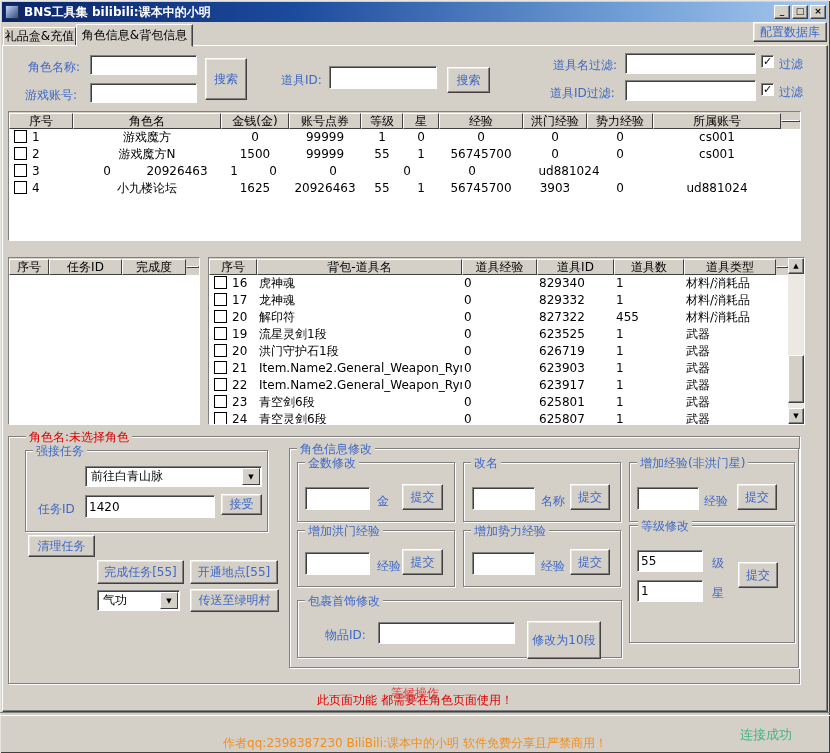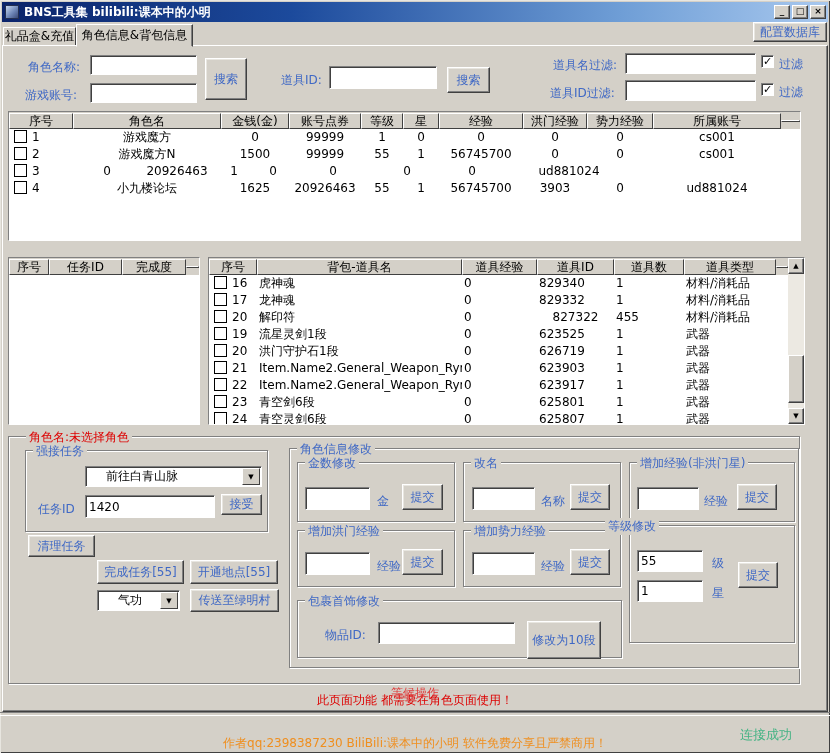--- a/index.html
+++ b/index.html
@@ -49,21 +49,21 @@
   .th{flex:none;box-sizing:border-box;background:var(--gray);border:1px solid;border-color:#fff var(--dk) var(--dk) #fff;
     font-size:12px;color:#000;text-align:center;line-height:14px;overflow:hidden;white-space:nowrap;}
   .th.fill{flex:1;}
   .tbody{flex:1;background:#fff;overflow:hidden;}
   .trow{display:flex;height:17px;line-height:16px;font-size:12px;color:#000;white-space:nowrap;}
   .td{flex:none;box-sizing:border-box;overflow:hidden;padding:0 2px;}
   .td.c{text-align:center;}
   .rowcb{display:inline-block;width:11px;height:11px;background:#fff;border:1px solid #000;margin:0 5px 0 3px;vertical-align:-2px;}
   .dropdown{position:absolute;background:#fff;z-index:2;border:1px solid;border-color:var(--md) #fff #fff var(--md);
     box-shadow:inset 1px 1px 0 var(--dk);display:flex;box-sizing:border-box;}
-  .ddtext{flex:1;font-size:12px;color:#000;padding-left:20px;overflow:hidden;white-space:nowrap;display:flex;align-items:center;}
+  .ddtext{flex:1;font-size:12px;color:#000;padding-left:5px;overflow:hidden;white-space:nowrap;display:flex;align-items:center;}
   .ddbtn{width:16px;flex:none;margin:1px;background:var(--gray);border:1px solid;border-color:#fff var(--dk) var(--dk) #fff;
     font-size:7px;color:#000;display:flex;align-items:center;justify-content:center;}
   .scrollbar{width:16px;flex:none;background:#ece9e2;display:flex;flex-direction:column;}
   .sbbtn{height:16px;flex:none;background:var(--gray);border:1px solid;border-color:#fff var(--dk) var(--dk) #fff;
     box-shadow:inset -1px -1px 0 var(--md);font-size:7px;color:#000;display:flex;align-items:center;justify-content:center;box-sizing:border-box;}
   .sbtrack{flex:1;position:relative;}
   .sbthumb{position:absolute;left:0;top:81px;width:16px;height:48px;background:var(--gray);
     border:1px solid;border-color:#fff var(--dk) var(--dk) #fff;box-shadow:inset -1px -1px 0 var(--md);box-sizing:border-box;}
   .statusdiv{position:absolute;left:0;top:712px;width:830px;height:2px;border-top:1px solid var(--md);border-bottom:1px solid #fff;z-index:2;}
   .ctr{position:absolute;left:0;width:830px;text-align:center;font-size:12px;z-index:2;white-space:nowrap;}
@@ -211,21 +211,21 @@
             <div class="td" style="width: 205px;">龙神魂</div>
             <div class="td" style="width: 75px;">0</div>
             <div class="td" style="width: 77px;">829332</div>
             <div class="td" style="width: 70px;">1</div>
             <div class="td" style="width: 92px;">材料/消耗品</div>
           </div>
           <div class="trow">
             <div class="td" style="width: 48px;"><span class="rowcb"></span><span>20</span></div>
             <div class="td" style="width: 205px;">解印符</div>
             <div class="td" style="width: 75px;">0</div>
-            <div class="td" style="width: 77px; text-align: center;">827322</div>
+            <div class="td" style="width: 77px;">827322</div>
             <div class="td" style="width: 70px;">455</div>
             <div class="td" style="width: 92px;">材料/消耗品</div>
           </div>
           <div class="trow">
             <div class="td" style="width: 48px;"><span class="rowcb"></span><span>19</span></div>
             <div class="td" style="width: 205px;">流星灵剑1段</div>
             <div class="td" style="width: 75px;">0</div>
             <div class="td" style="width: 77px;">623525</div>
             <div class="td" style="width: 70px;">1</div>
             <div class="td" style="width: 92px;">武器</div>
@@ -330,21 +330,21 @@
   <span class="lbl" style="left:377px;top:558px;">经验</span>
   <div class="btn" style="left:402px;top:549px;width:41px;height:26px;">提交</div>
 
   <div class="group" style="left:463px;top:530px;width:158px;height:57px;"></div>
   <span class="legend" style="left:471px;top:523px;">增加势力经验</span>
   <input class="tinput" style="left: 472px; top: 552px; width: 63px; height: 23px;">
   <span class="lbl" style="left:541px;top:558px;">经验</span>
   <div class="btn" style="left:570px;top:549px;width:40px;height:26px;">提交</div>
 
   <div class="group" style="left:629px;top:525px;width:166px;height:118px;"></div>
-  <span class="legend" style="left:605px;top:518px;">等级修改</span>
+  <span class="legend" style="left:638px;top:518px;">等级修改</span>
   <input class="tinput" style="left: 637px; top: 550px; width: 66px; height: 22px;" value="55">
   <span class="lbl" style="left:712px;top:555px;">级</span>
   <input class="tinput" style="left: 637px; top: 580px; width: 66px; height: 22px;" value="1">
   <span class="lbl" style="left:712px;top:585px;">星</span>
   <div class="btn" style="left:738px;top:562px;width:40px;height:26px;">提交</div>
 
   <div class="group" style="left:297px;top:600px;width:325px;height:58px;"></div>
   <span class="legend" style="left:305px;top:593px;">包裹首饰修改</span>
   <span class="lbl" style="left:325px;top:627px;">物品ID:</span>
   <input class="tinput" style="left: 378px; top: 622px; width: 137px; height: 22px;">

